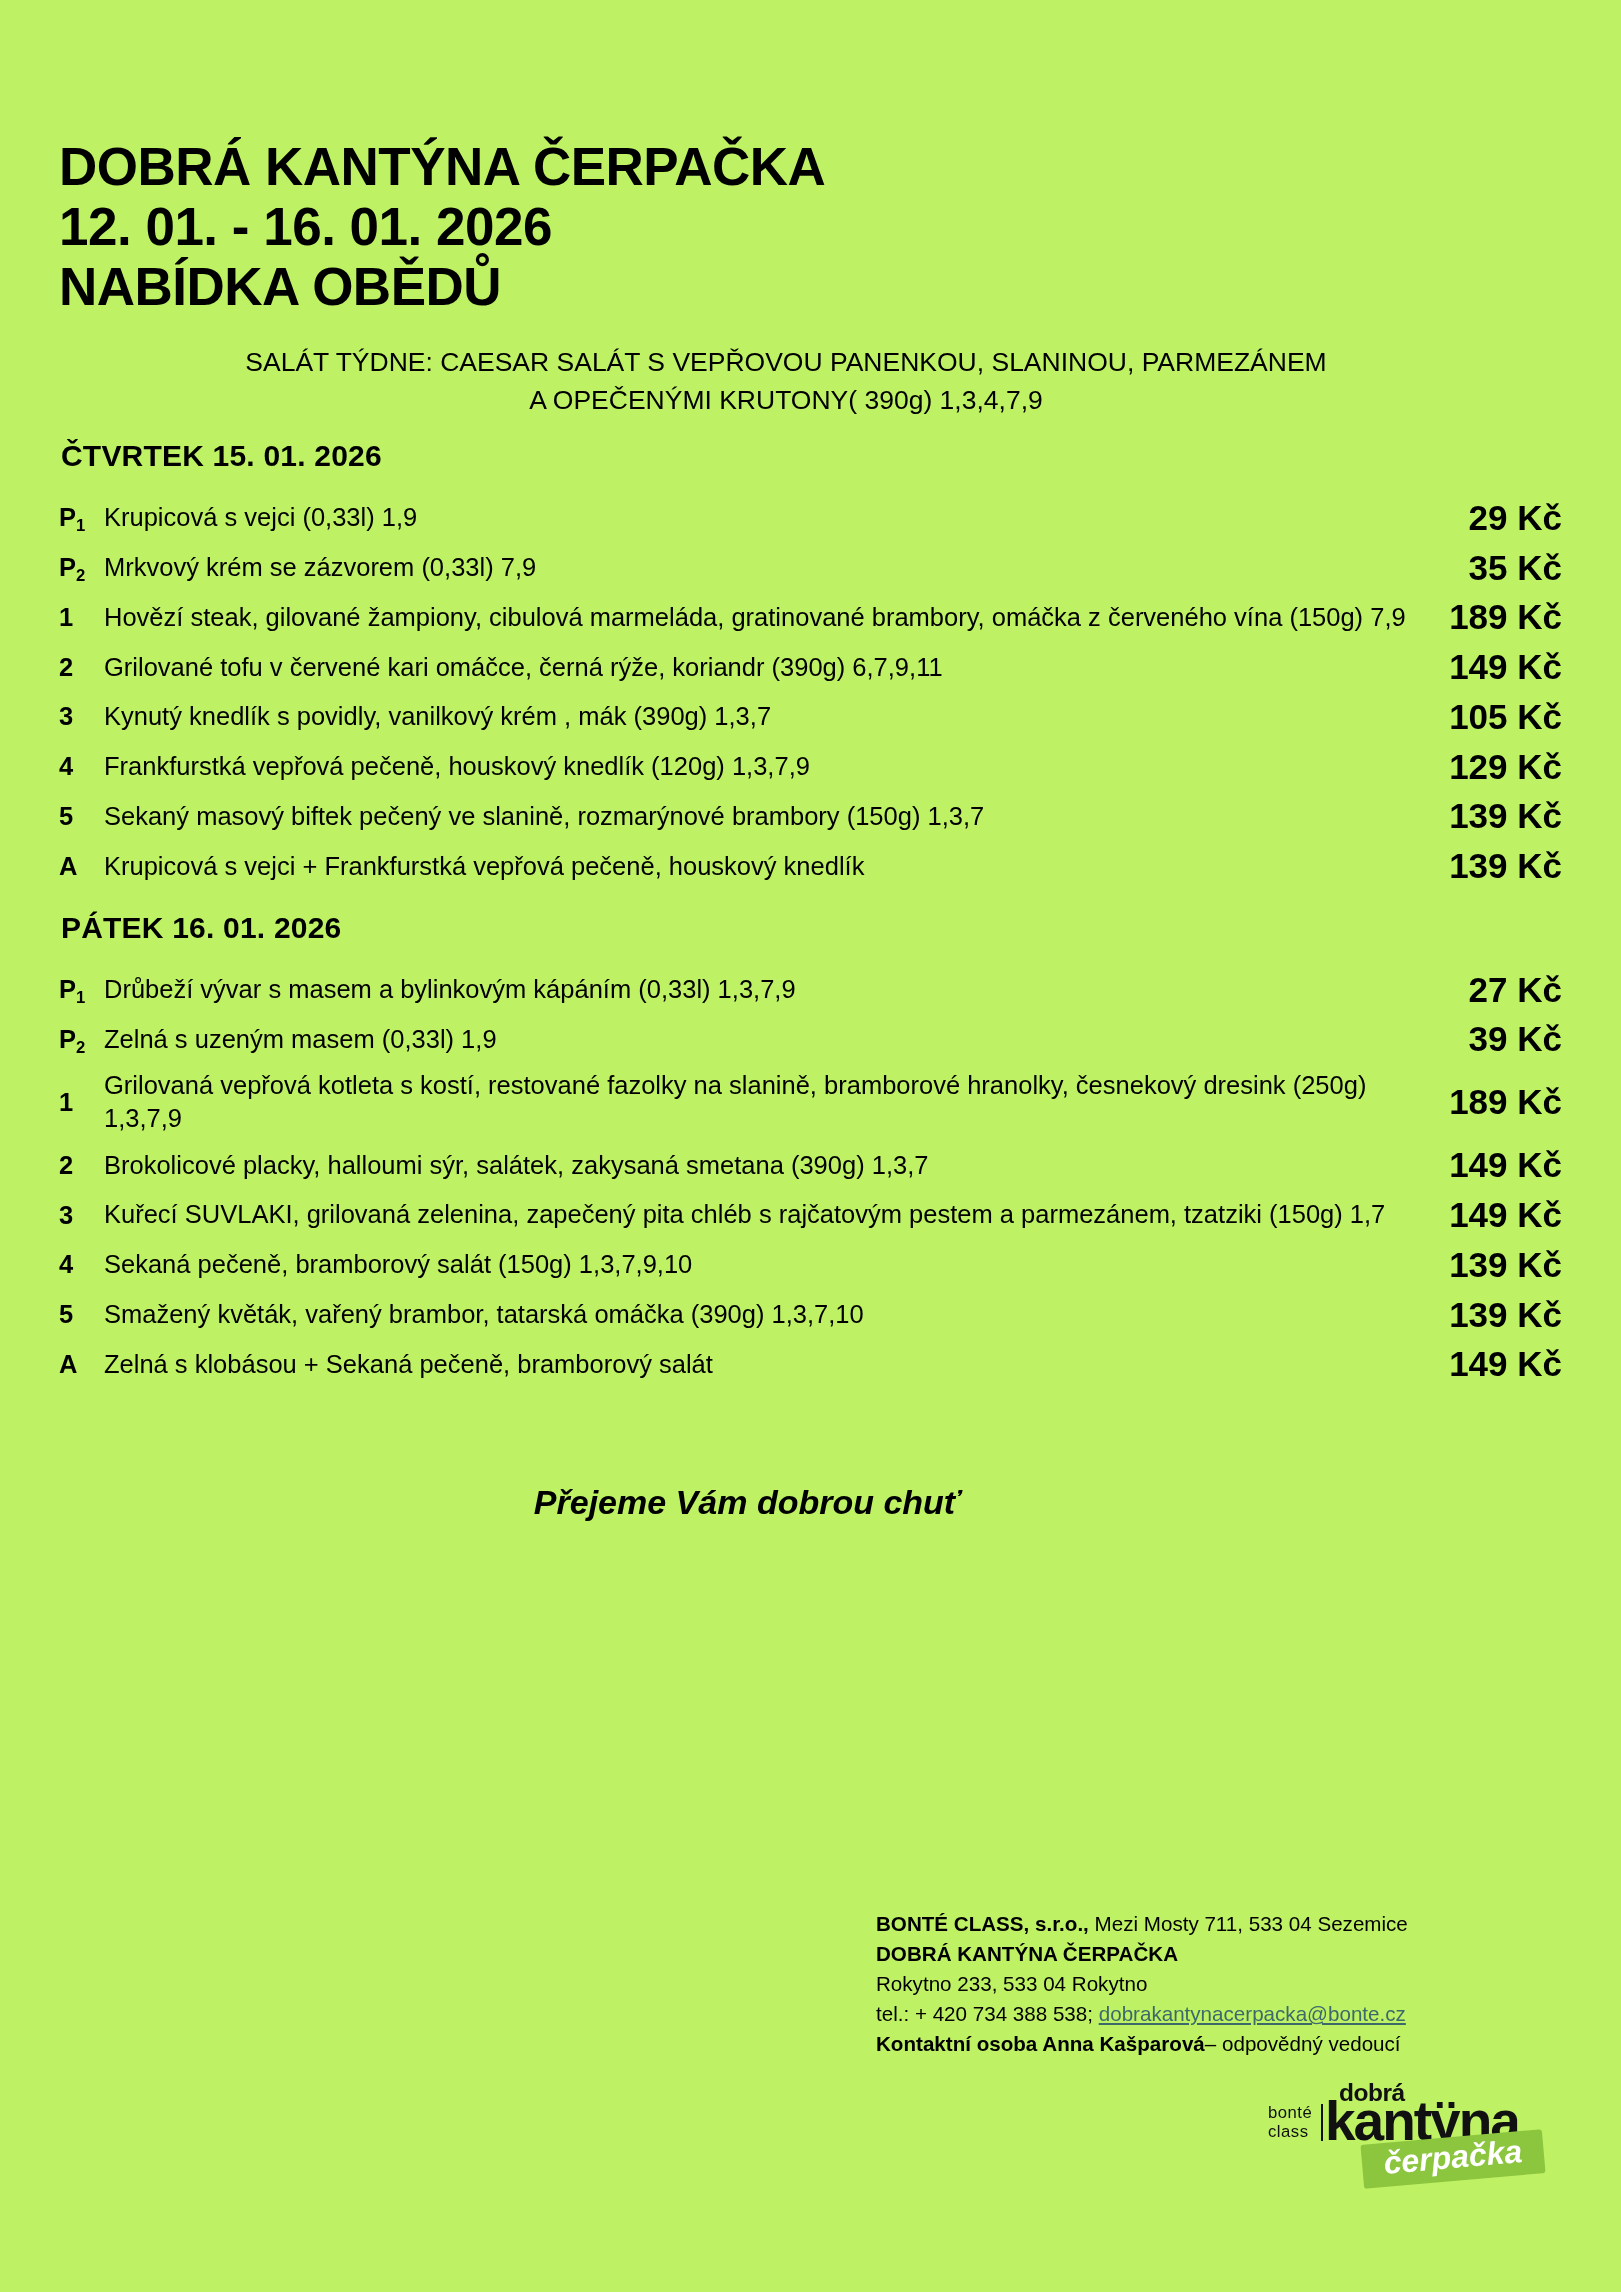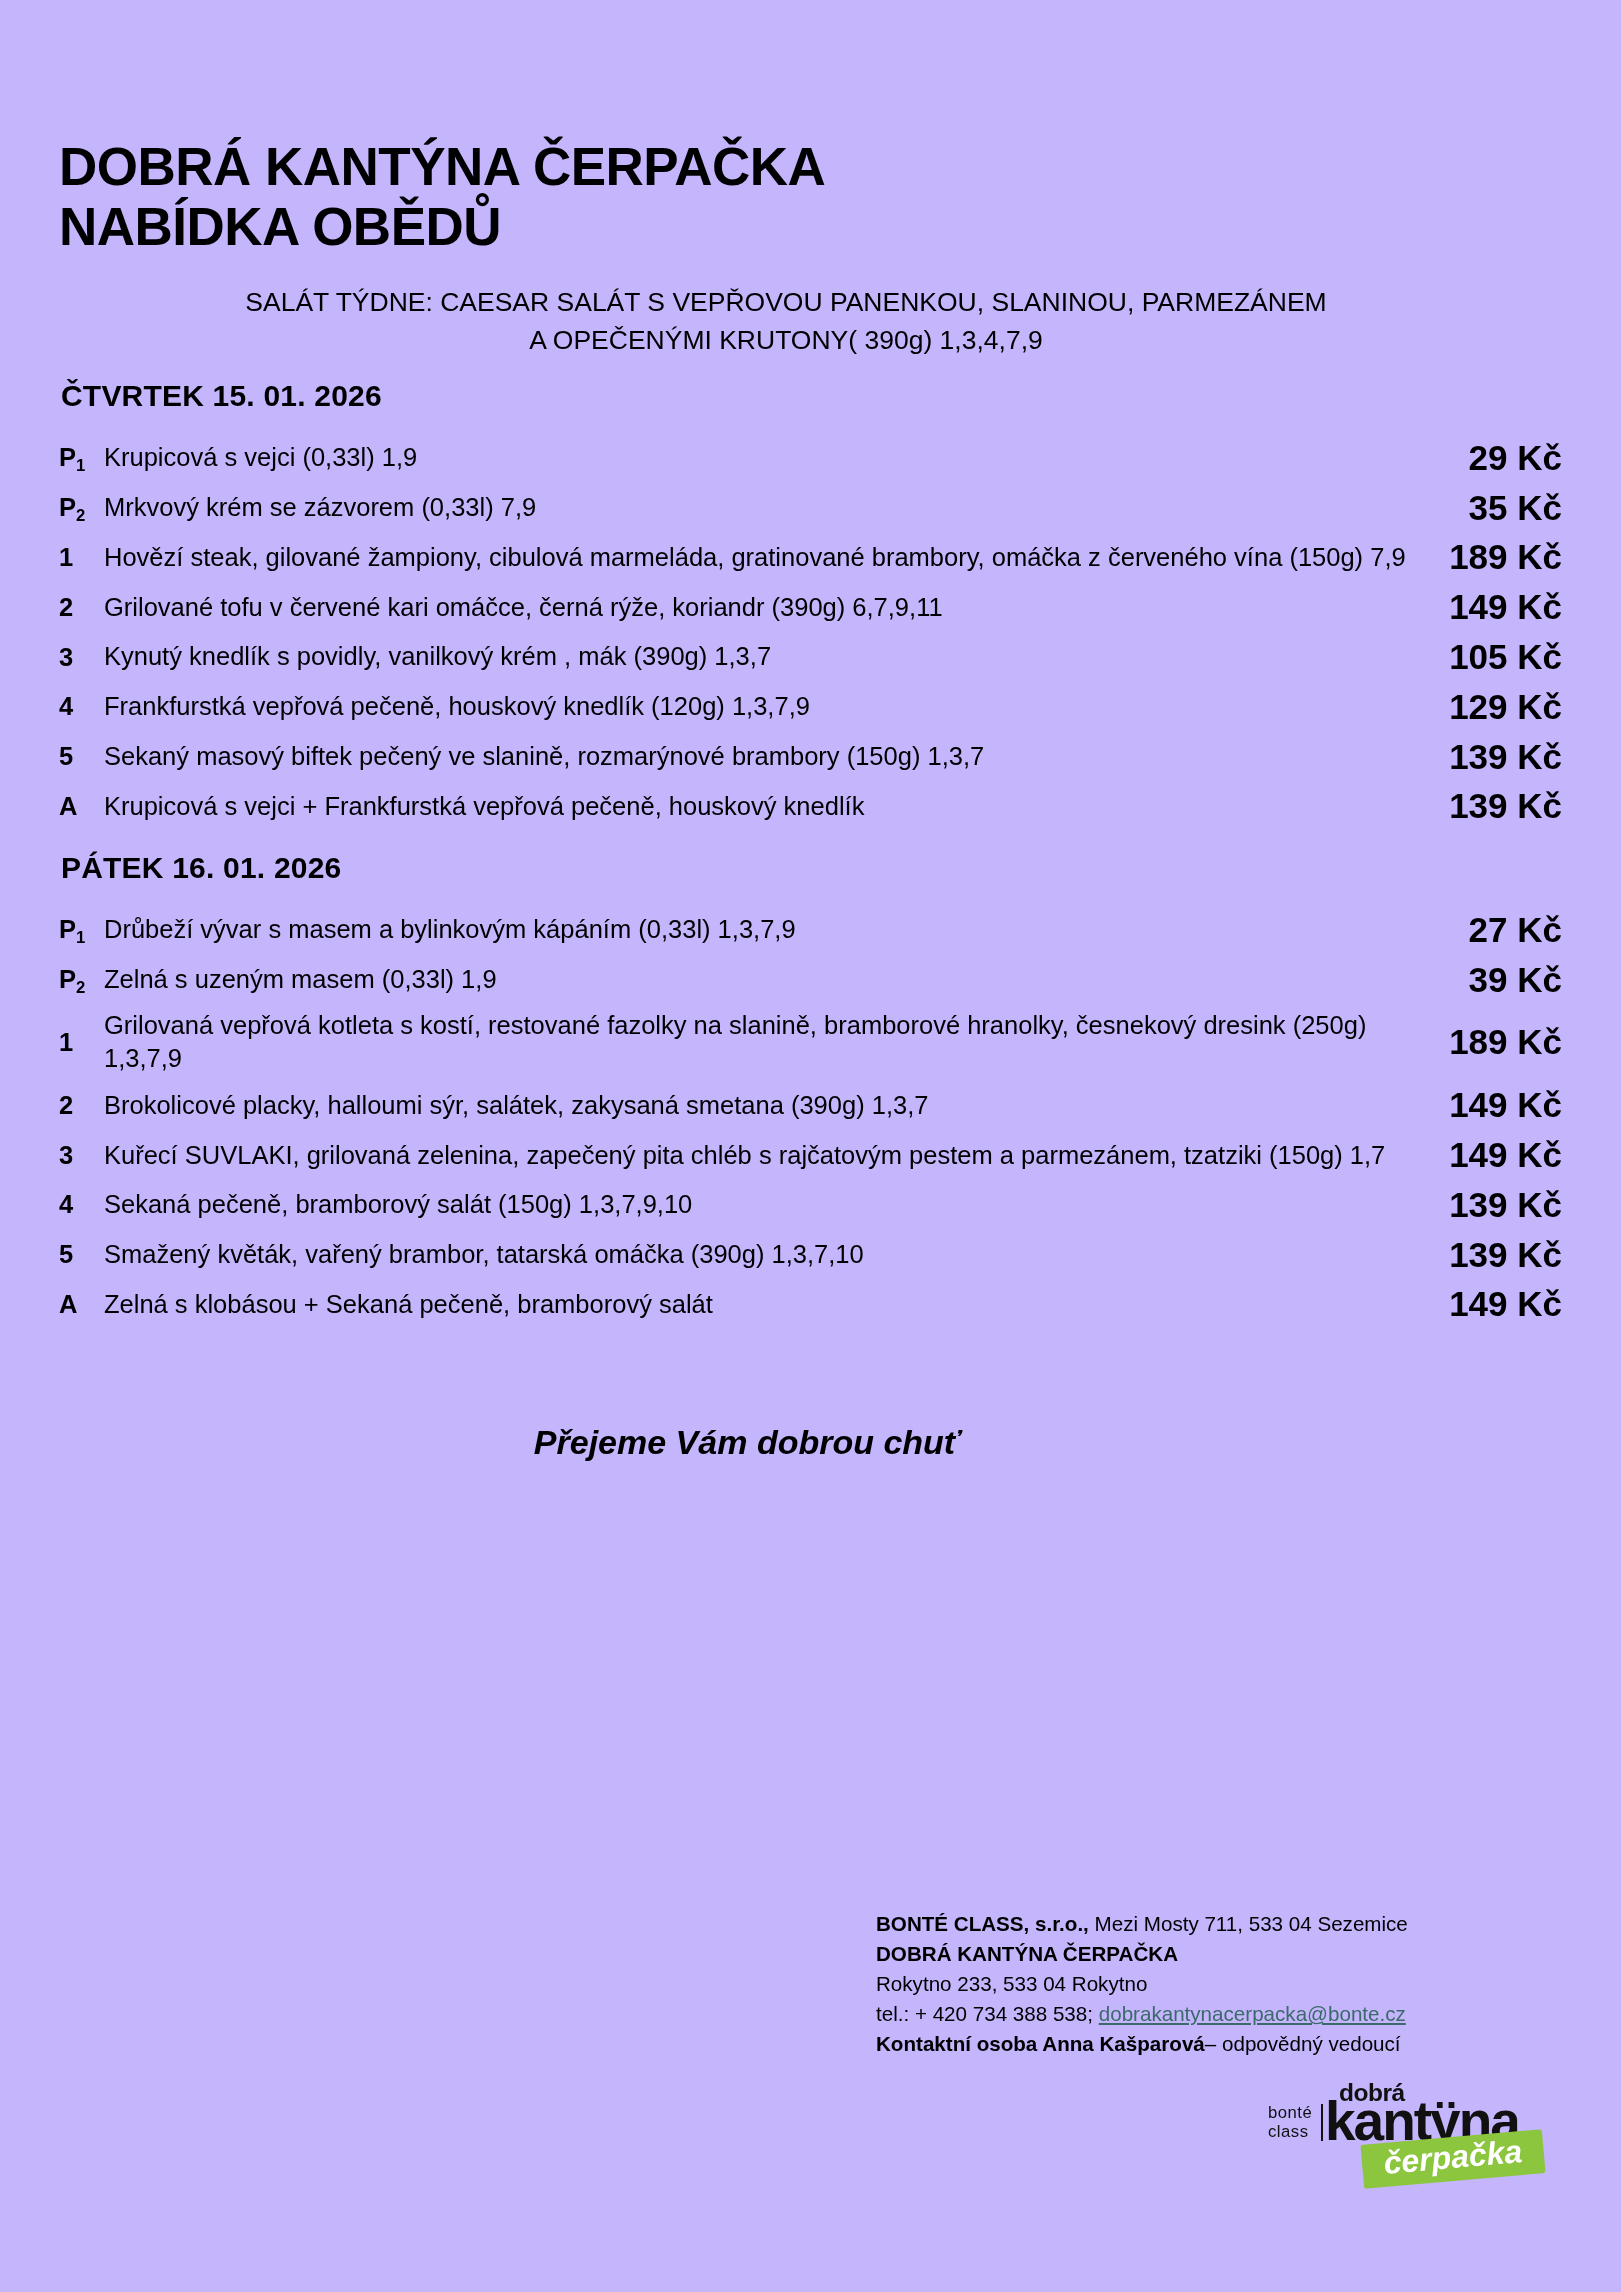--- a/index.html
+++ b/index.html
@@ -10,21 +10,21 @@
   body {
     font-family: "Liberation Sans", sans-serif;
     color: #000000;
     -webkit-font-smoothing: antialiased;
   }
   .page {
     position: relative;
     width: 1621px;
     height: 2293px;
     margin: 0 auto;
-    background: #c4b5fd;
+    background: #bef264;
     box-sizing: border-box;
     padding: 0 59px;
     overflow: hidden;
   }
 
   
   .doc-header {
     padding-top: 137px;
   }
   .doc-header .line {
@@ -185,20 +185,21 @@
     letter-spacing: 0px;
   }
 </style>
 </head>
 <body>
 
 <div class="page">
 
   <div class="doc-header">
     <div class="line">DOBRÁ KANTÝNA ČERPAČKA</div>
+    <div class="line">12. 01. - 16. 01. 2026</div>
     <div class="line">NABÍDKA OBĚDŮ</div>
   </div>
 
   <div class="salad">
     <span class="salad-line">SALÁT TÝDNE:  CAESAR SALÁT S VEPŘOVOU PANENKOU, SLANINOU, PARMEZÁNEM</span>
     <span class="salad-line">A OPEČENÝMI KRUTONY( 390g)  1,3,4,7,9</span>
   </div>
 
   <div class="day-block">
     <div class="day-title">ČTVRTEK  15. 01. 2026</div>

